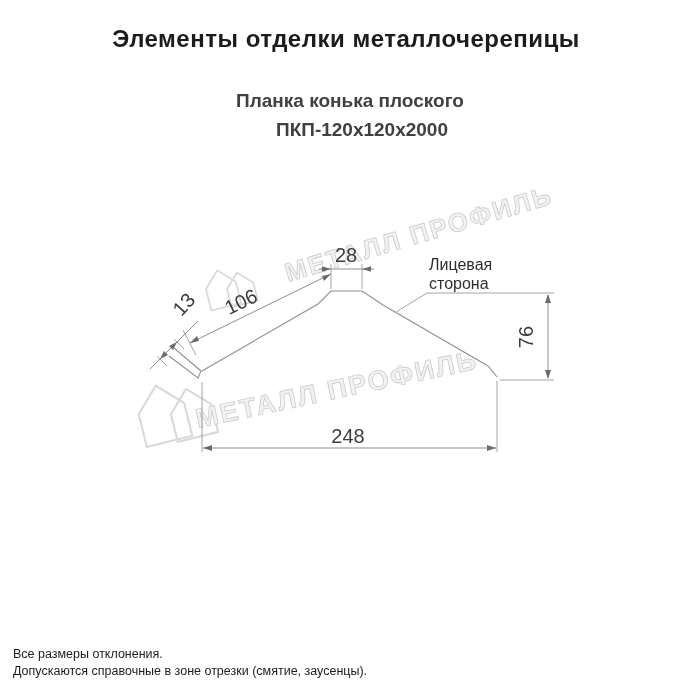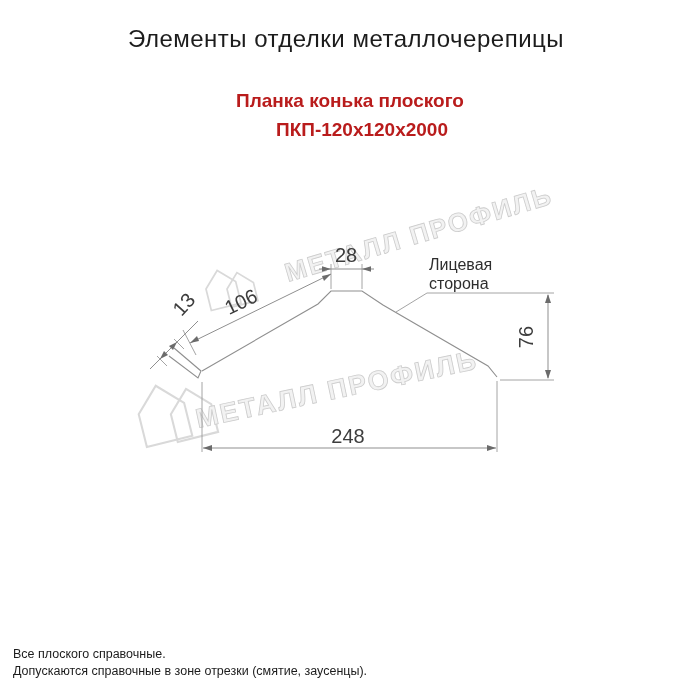--- a/index.html
+++ b/index.html
@@ -1,21 +1,21 @@
 <!DOCTYPE html>
 <html><head>
 <meta charset="utf-8">
 <style>
   html,body{margin:0;padding:0;background:#fff;}
   #sheet{position:relative;width:700px;height:700px;background:#ffffff;overflow:hidden;
          font-family:"Liberation Sans",sans-serif;}
   .title-main{position:absolute;top:25px;left:0;right:8px;text-align:center;
-              font-size:24px;font-weight:normal;color:#1c1c1c;letter-spacing:.5px;}
+              font-size:24px;font-weight:bold;color:#1c1c1c;letter-spacing:.5px;}
   .title-sub{position:absolute;left:0;right:0;text-align:center;
-             font-size:19px;font-weight:bold;color:#b91c1c;}
+             font-size:19px;font-weight:bold;color:#404040;}
   .title-product{top:90px;}
   .title-model{top:119px;margin-left:24px;}
   .notes{position:absolute;left:13px;top:646px;font-size:12.5px;color:#1c1c1c;line-height:17px;}
   svg text{font-family:"Liberation Sans",sans-serif;}
 </style>
 </head>
 <body>
 
 <div id="sheet">
 
@@ -95,17 +95,17 @@
     </g>
 
     <g>
       <line x1="427" y1="293" x2="396" y2="312" stroke="#9a9a9a" stroke-width="0.9"></line>
       <text x="429" y="270" font-size="16" fill="#2e2e2e">Лицевая</text>
       <text x="429" y="289" font-size="16" fill="#2e2e2e">сторона</text>
     </g>
   </svg>
 
   <div class="notes">
-    <div>Все плоского справочные.</div>
+    <div>Все размеры отклонения.</div>
     <div>Допускаются справочные в зоне отрезки (смятие, заусенцы).</div>
   </div>
 
 </div>
 
 </body></html>

